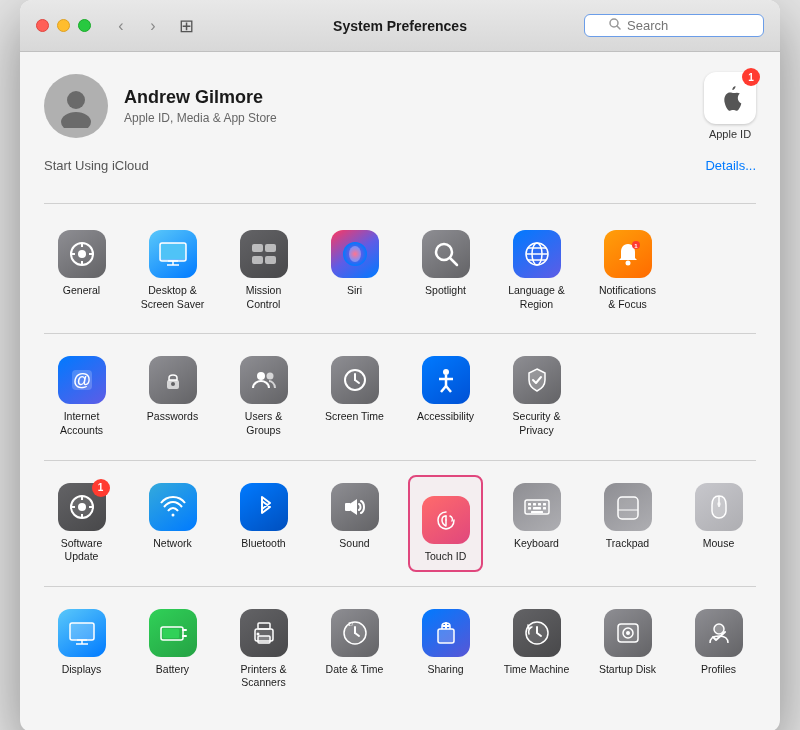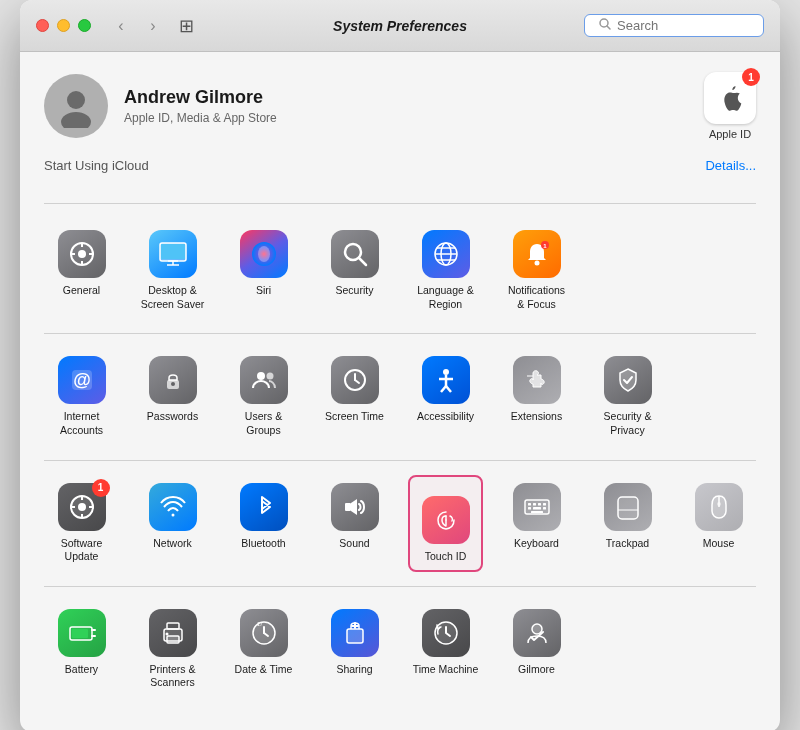--- a/index.html
+++ b/index.html
@@ -65,30 +65,29 @@
       font-size: 18px;
       cursor: pointer;
     }
     .titlebar-title {
       position: absolute;
       left: 50%;
       transform: translateX(-50%);
       font-size: 14px;
       font-weight: 600;
       color: #1a1a1a;
-      font-style: italic;
     }
     .search-box {
       margin-left: auto;
       display: flex;
       align-items: center;
       background: white;
       border: 1.5px solid #6b9de8;
       border-radius: 6px;
-      padding: 3px 14px;
+      padding: 3px 24px;
       width: 180px;
       gap: 6px;
     }
     .search-box input {
       border: none;
       outline: none;
       font-size: 13px;
       color: #333;
       background: transparent;
       width: 100%;
@@ -353,20 +352,32 @@
               <rect x="3" y="4" width="24" height="15" rx="1" fill="#4fc3f7"></rect>
               <line x1="10" y1="21" x2="20" y2="21" stroke="white" stroke-width="1.5"></line>
               <line x1="15" y1="21" x2="15" y2="25" stroke="white" stroke-width="1.5"></line>
               <line x1="9" y1="25" x2="21" y2="25" stroke="white" stroke-width="1.5"></line>
             </svg>
           </div>
           <div class="pref-label">Desktop &amp;
 Screen Saver</div>
         </div>
         <div class="pref-item">
+          <div class="pref-icon icon-mission">
+            <svg width="28" height="28" viewBox="0 0 28 28" fill="none">
+              <rect x="2" y="4" width="11" height="8" rx="2" fill="rgba(255,255,255,0.6)"></rect>
+              <rect x="15" y="4" width="11" height="8" rx="2" fill="rgba(255,255,255,0.6)"></rect>
+              <rect x="2" y="16" width="11" height="8" rx="2" fill="rgba(255,255,255,0.6)"></rect>
+              <rect x="15" y="16" width="11" height="8" rx="2" fill="rgba(255,255,255,0.6)"></rect>
+            </svg>
+          </div>
+          <div class="pref-label">Mission
+Control</div>
+        </div>
+        <div class="pref-item">
           <div class="pref-icon icon-siri">
             <svg width="28" height="28" viewBox="0 0 28 28" fill="none">
               <circle cx="14" cy="14" r="12" fill="url(#siriGrad)"></circle>
               <defs>
                 <radialGradient id="siriGrad" cx="50%" cy="50%" r="50%">
                   <stop offset="0%" stop-color="#ff375f"></stop>
                   <stop offset="50%" stop-color="#5e5ce6"></stop>
                   <stop offset="100%" stop-color="#007aff"></stop>
                 </radialGradient>
               </defs>
@@ -375,21 +386,21 @@
           </div>
           <div class="pref-label">Siri</div>
         </div>
         <div class="pref-item">
           <div class="pref-icon icon-spotlight">
             <svg width="28" height="28" viewBox="0 0 28 28" fill="none">
               <circle cx="12" cy="12" r="8" stroke="white" stroke-width="2.5" fill="none"></circle>
               <line x1="18" y1="18" x2="25" y2="25" stroke="white" stroke-width="2.5" stroke-linecap="round"></line>
             </svg>
           </div>
-          <div class="pref-label">Security</div>
+          <div class="pref-label">Spotlight</div>
         </div>
         <div class="pref-item">
           <div class="pref-icon icon-language">
             <svg width="28" height="28" viewBox="0 0 28 28" fill="none">
               <circle cx="14" cy="14" r="11" stroke="white" stroke-width="1.5" fill="none"></circle>
               <ellipse cx="14" cy="14" rx="5" ry="11" stroke="white" stroke-width="1.5" fill="none"></ellipse>
               <line x1="3" y1="14" x2="25" y2="14" stroke="white" stroke-width="1.5"></line>
               <line x1="5" y1="8" x2="23" y2="8" stroke="white" stroke-width="1.5"></line>
               <line x1="5" y1="20" x2="23" y2="20" stroke="white" stroke-width="1.5"></line>
             </svg>
@@ -460,28 +471,20 @@
           <div class="pref-icon icon-accessibility">
             <svg width="28" height="28" viewBox="0 0 28 28" fill="none">
               <circle cx="14" cy="6" r="3" fill="white"></circle>
               <line x1="14" y1="9" x2="14" y2="20" stroke="white" stroke-width="2.5"></line>
               <line x1="7" y1="13" x2="21" y2="13" stroke="white" stroke-width="2.5"></line>
               <line x1="14" y1="20" x2="9" y2="26" stroke="white" stroke-width="2.5"></line>
               <line x1="14" y1="20" x2="19" y2="26" stroke="white" stroke-width="2.5"></line>
             </svg>
           </div>
           <div class="pref-label">Accessibility</div>
-        </div>
-        <div class="pref-item">
-          <div class="pref-icon icon-extensions">
-            <svg width="28" height="28" viewBox="0 0 28 28" fill="none">
-              <path d="M4 10 L10 10 L10 7 C10 5.5 12 4 14 5 C16 6 16 8 14 9 L18 9 L18 13 C19.5 13 22 15 21 17 C20 19 18 19 18 17 L18 21 L10 21 L10 18 C8.5 18 6 16 7 14 C8 12 10 12 10 14 L10 10" fill="rgba(255,255,255,0.7)" stroke="white" stroke-width="1"></path>
-            </svg>
-          </div>
-          <div class="pref-label">Extensions</div>
         </div>
         <div class="pref-item">
           <div class="pref-icon icon-security">
             <svg width="28" height="28" viewBox="0 0 28 28" fill="none">
               <path d="M14 3 L22 7 L22 14 C22 19 18 23 14 25 C10 23 6 19 6 14 L6 7 Z" stroke="white" stroke-width="1.5" fill="rgba(255,255,255,0.2)"></path>
               <path d="M10 14 L13 17 L18 11" stroke="white" stroke-width="2" stroke-linecap="round" stroke-linejoin="round" fill="none"></path>
             </svg>
           </div>
           <div class="pref-label">Security
 &amp; Privacy</div>
@@ -583,20 +586,31 @@
             </svg>
           </div>
           <div class="pref-label">Mouse</div>
         </div>
       </div>
 
     <div class="section-divider"></div>
 
     <div id="grid-row-3" class="prefs-grid">
         <div class="pref-item">
+          <div class="pref-icon icon-displays">
+            <svg width="28" height="28" viewBox="0 0 28 28" fill="none">
+              <rect x="2" y="4" width="24" height="17" rx="2" stroke="white" stroke-width="1.5" fill="rgba(255,255,255,0.2)"></rect>
+              <line x1="9" y1="21" x2="19" y2="21" stroke="white" stroke-width="1.5"></line>
+              <line x1="14" y1="21" x2="14" y2="25" stroke="white" stroke-width="1.5"></line>
+              <line x1="8" y1="25" x2="20" y2="25" stroke="white" stroke-width="1.5"></line>
+            </svg>
+          </div>
+          <div class="pref-label">Displays</div>
+        </div>
+        <div class="pref-item">
           <div class="pref-icon icon-battery">
             <svg width="28" height="28" viewBox="0 0 28 28" fill="none">
               <rect x="2" y="8" width="22" height="13" rx="2" stroke="white" stroke-width="1.5" fill="none"></rect>
               <rect x="4" y="10" width="16" height="9" rx="1" fill="#30d158"></rect>
               <line x1="24" y1="11" x2="27" y2="11" stroke="white" stroke-width="2" stroke-linecap="round"></line>
               <line x1="24" y1="17" x2="27" y2="17" stroke="white" stroke-width="2" stroke-linecap="round"></line>
             </svg>
           </div>
           <div class="pref-label">Battery</div>
         </div>
@@ -640,24 +654,35 @@
               <circle cx="14" cy="14" r="11" stroke="white" stroke-width="1.5" fill="rgba(255,255,255,0.1)"></circle>
               <path d="M14 8 L14 14 L18 17" stroke="white" stroke-width="2" stroke-linecap="round" stroke-linejoin="round" fill="none"></path>
               <path d="M8 8 C6 10 5 12 6 15" stroke="white" stroke-width="1.5" stroke-linecap="round" fill="none"></path>
               <path d="M5 6 L6 10 L9 8" stroke="white" stroke-width="1.5" stroke-linecap="round" stroke-linejoin="round" fill="none"></path>
             </svg>
           </div>
           <div class="pref-label">Time
 Machine</div>
         </div>
         <div class="pref-item">
+          <div class="pref-icon icon-startdisk">
+            <svg width="28" height="28" viewBox="0 0 28 28" fill="none">
+              <rect x="4" y="5" width="20" height="18" rx="3" stroke="white" stroke-width="1.5" fill="rgba(255,255,255,0.1)"></rect>
+              <circle cx="14" cy="14" r="5" stroke="white" stroke-width="1.5" fill="none"></circle>
+              <circle cx="14" cy="14" r="2" fill="white"></circle>
+            </svg>
+          </div>
+          <div class="pref-label">Startup
+Disk</div>
+        </div>
+        <div class="pref-item">
           <div class="pref-icon icon-profiles">
             <svg width="28" height="28" viewBox="0 0 28 28" fill="none">
               <circle cx="14" cy="10" r="5" stroke="white" stroke-width="1.5" fill="rgba(255,255,255,0.2)"></circle>
               <path d="M5 24 C5 19 9 17 14 17 C19 17 23 19 23 24" stroke="white" stroke-width="1.5" fill="none"></path>
               <path d="M8 18 L11 21 L20 13" stroke="white" stroke-width="2" stroke-linecap="round" stroke-linejoin="round" fill="none"></path>
             </svg>
           </div>
-          <div class="pref-label">Gilmore</div>
+          <div class="pref-label">Profiles</div>
         </div>
       </div>
   </div>
 </div>
 
 </body></html>

